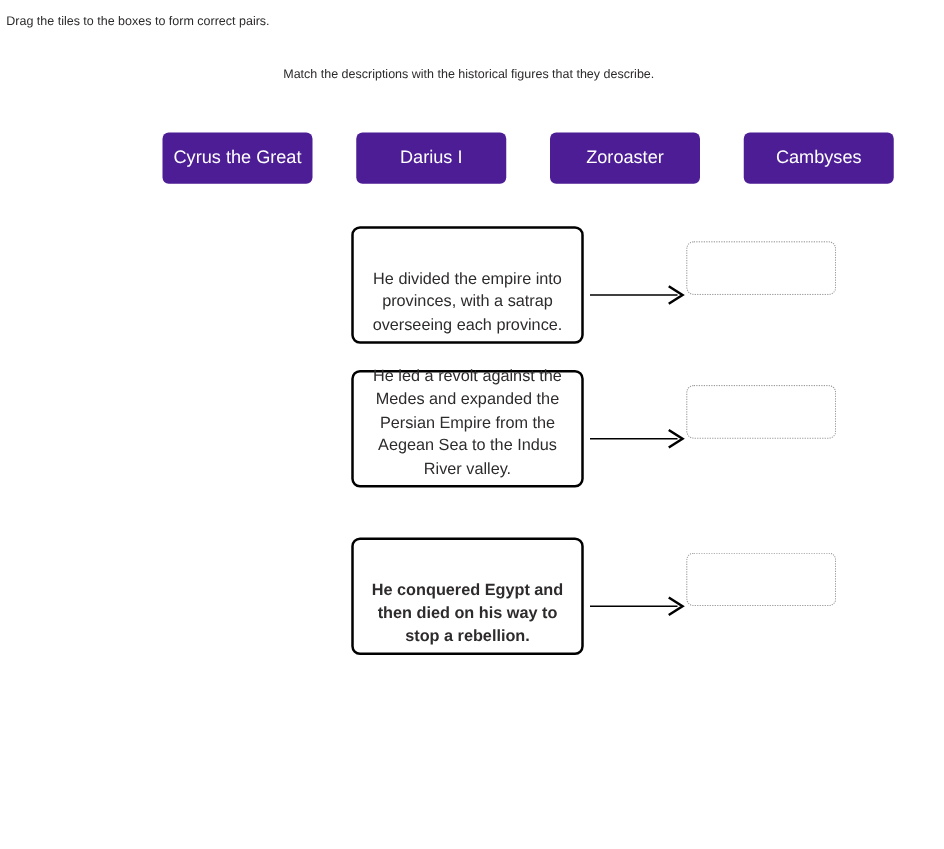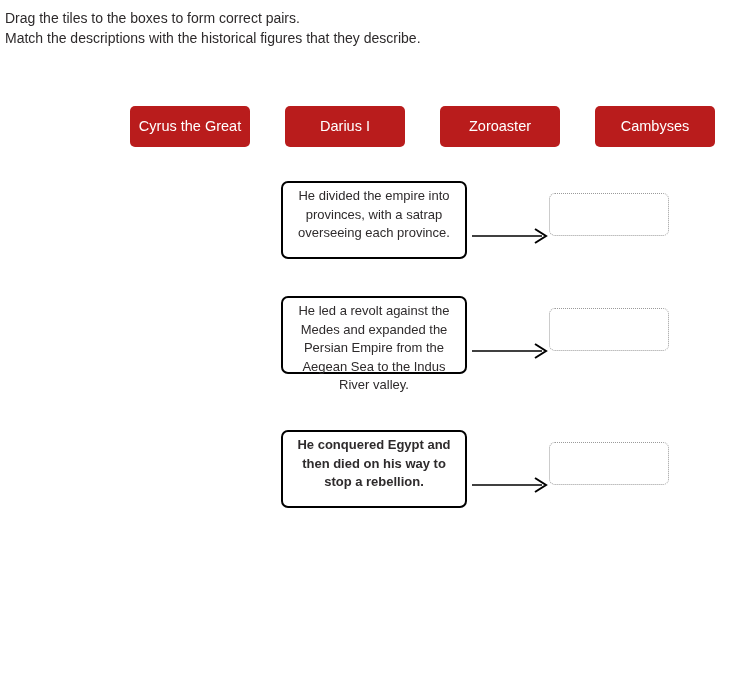--- a/index.html
+++ b/index.html
@@ -17,42 +17,44 @@
   }
 
   
   .instructions {
     position: absolute;
     left: 5px;
     top: 8px;
     width: 740px;
   }
   .instruction-line {
-    font-size: 14px;
+    font-size: 10px;
     line-height: 20px;
     color: #2d2a2b;
     white-space: nowrap;
   }
   .instruction-line.second {
+    margin-top: 22px;
+    text-align: center;
   }
 
   
   .tiles-row {
     position: absolute;
     left: 0;
     top: 106px;
     width: 755px;
     height: 42px;
   }
   .tile {
     position: absolute;
     top: 0;
     height: 41px;
     width: 120px;
-    background: #b91c1c;
+    background: #4c1d95;
     border-radius: 5px;
     color: #ffffff;
     font-size: 14.5px;
     display: flex;
     align-items: center;
     justify-content: center;
     box-sizing: border-box;
     cursor: move;
     user-select: none;
     text-align: center;
@@ -80,27 +82,27 @@
   .row-0 { top: 181px; height: 111px; }
   .row-1 { top: 296px; height: 111px; }
   .row-2 { top: 430px; height: 111px; font-weight: bold; }
   .row-3 { top: 553px; height: 111px; }
 
   .desc-box {
     position: absolute;
     left: 281px;
     top: 0;
     width: 186px;
-    height: 78px;
+    height: 94px;
     box-sizing: border-box;
     border: 2px solid #000000;
     border-radius: 7px;
     background: #ffffff;
     display: flex;
-    align-items: flex-start;
+    align-items: flex-end;
     justify-content: center;
     padding: 4px 9px;
   }
   .desc-text {
     font-size: 13px;
     line-height: 18.5px;
     color: #2e2b2c;
     text-align: center;
   }
 

